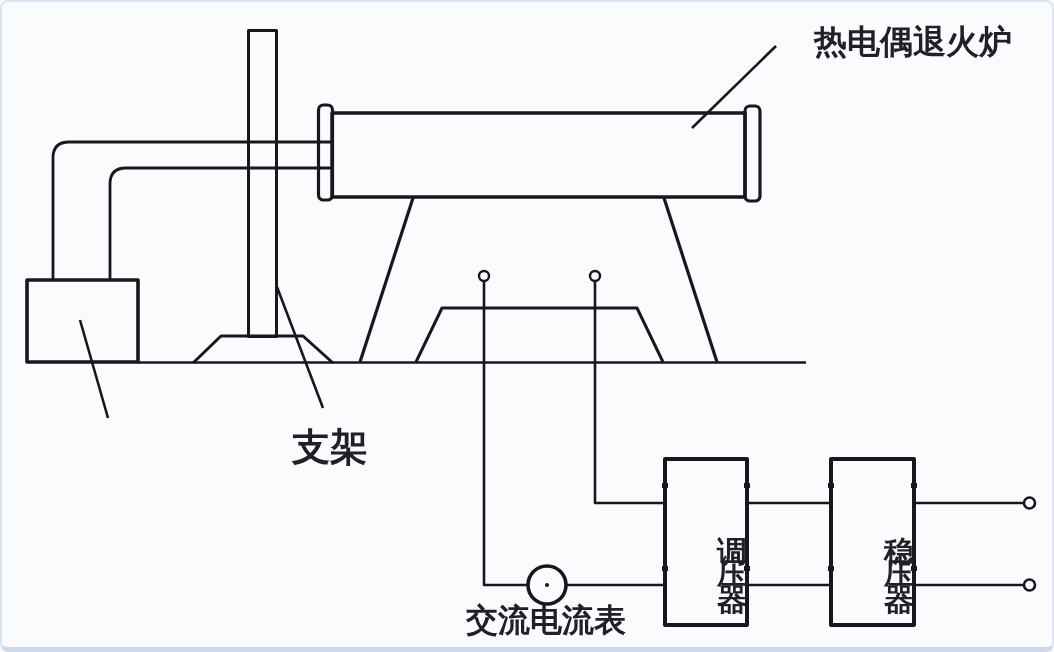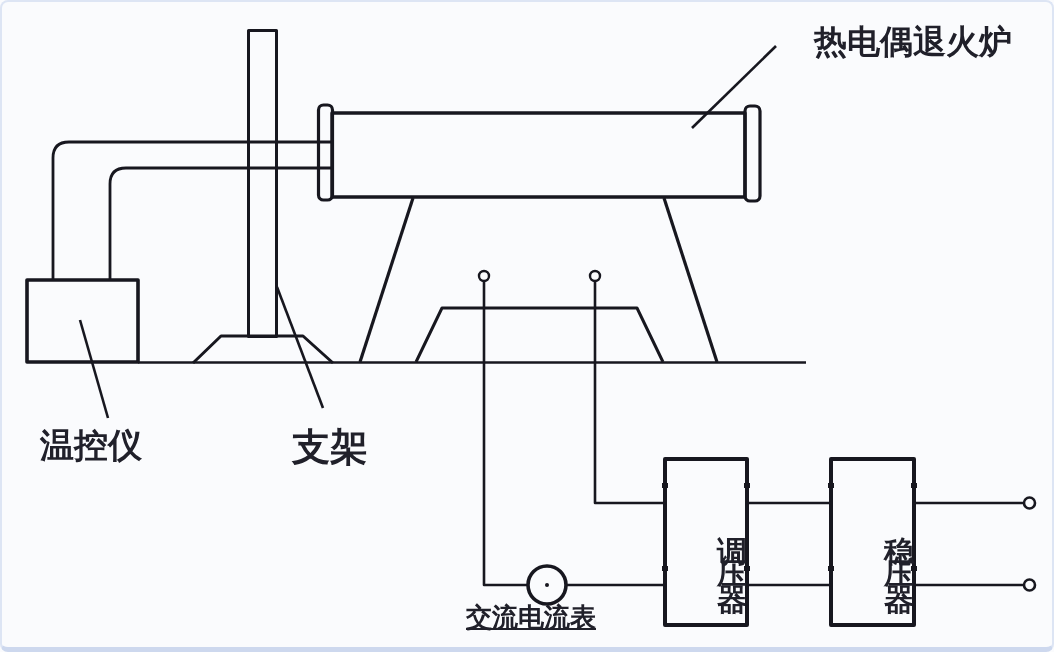--- a/index.html
+++ b/index.html
@@ -12,21 +12,21 @@
     border-bottom:5px solid #cdd8ee;border-radius:8px;pointer-events:none;
   }
   svg{position:absolute;left:0;top:0;}
   .lbl{
     position:absolute;color:#20202a;font-weight:600;line-height:1;
     white-space:nowrap;letter-spacing:0;
   }
   .lbl-furnace{left:814px;top:25px;font-size:33px;}
   .lbl-controller{left:40px;top:428px;font-size:34px;}
   .lbl-stand{left:292px;top:428px;font-size:38px;}
-  .lbl-ammeter{left:466px;top:604px;font-size:26px;text-decoration:underline;}
+  .lbl-ammeter{left:466px;top:604px;font-size:32px;}
   .vlabel{
     position:absolute;color:#20202a;font-weight:600;font-size:30px;
     writing-mode:vertical-rl;text-orientation:upright;letter-spacing:24px;
     display:flex;justify-content:center;box-sizing:border-box;
     padding-top:14px;line-height:1;
   }
   .vlabel-regulator{left:665px;top:459px;width:82px;height:166px;}
   .vlabel-stabilizer{left:831px;top:459px;width:83px;height:166px;}
 </style>
 </head>
@@ -87,20 +87,19 @@
         <rect x="911" y="566" width="6" height="5"></rect>
       </g>
 
       <line x1="692" y1="128" x2="776" y2="46" stroke-width="2.6"></line>
       <line x1="80" y1="320" x2="108" y2="418" stroke-width="2.6"></line>
       <line x1="277" y1="287" x2="323" y2="408" stroke-width="2.6"></line>
     </g>
   </svg>
 
   <div class="lbl lbl-furnace">热电偶退火炉</div>
-  <div class="lbl lbl-controller">温控仪</div>
   <div class="lbl lbl-stand">支架</div>
   <div class="lbl lbl-ammeter">交流电流表</div>
   <div class="vlabel vlabel-regulator">调压器</div>
   <div class="vlabel vlabel-stabilizer">稳压器</div>
 
   <div class="frame"></div>
 </div>
 
 </body></html>

